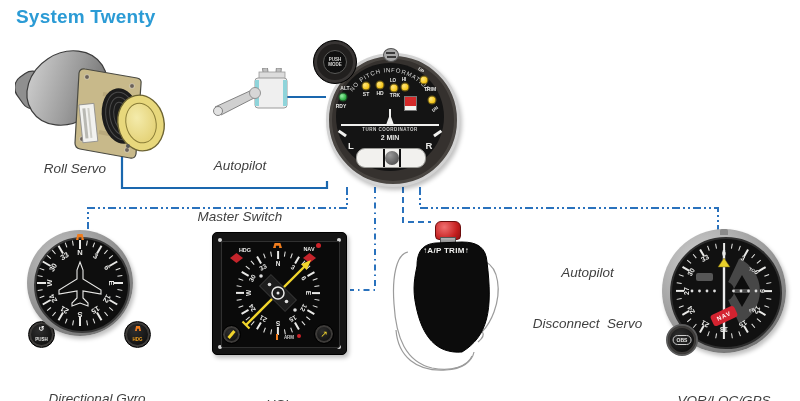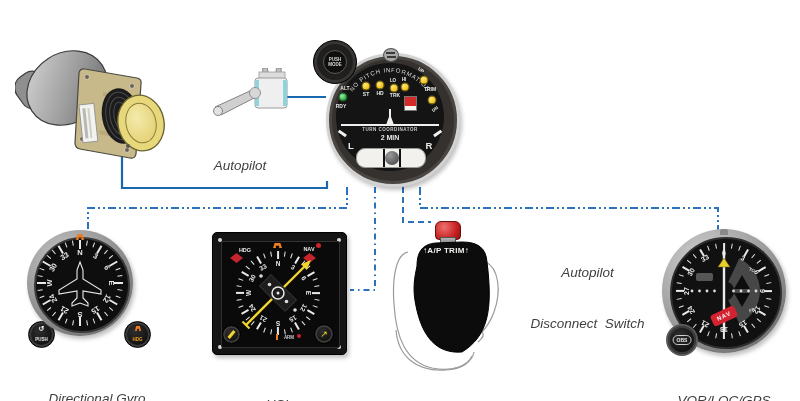--- a/index.html
+++ b/index.html
@@ -33,20 +33,21 @@
 
   <svg class="wires" width="800" height="401">
     <path d="M122,148 L122,188 L327,188 L327,181" fill="none" stroke="#1a67ae" stroke-width="2.2"></path>
     <path d="M287,97 L326,97" fill="none" stroke="#1a67ae" stroke-width="2.2"></path>
     <path d="M347,187 L347,208 L88,208 L88,229" fill="none" stroke="#2a72bd" stroke-width="2" stroke-dasharray="8 3 2 3 2 3"></path>
     <path d="M375,187 L375,290 L350,290" fill="none" stroke="#2a72bd" stroke-width="2" stroke-dasharray="6 4 1.5 4"></path>
     <path d="M403,187 L403,222 L431,222" fill="none" stroke="#2a72bd" stroke-width="2" stroke-dasharray="6 4"></path>
     <path d="M420,187 L420,208 L718,208 L718,230" fill="none" stroke="#2a72bd" stroke-width="2" stroke-dasharray="8 3 2 3 2 3"></path>
   </svg>
 
+  <div class="title">System Twenty</div>
 
   <svg class="abs comp" style="left:15px;top:42px;" width="175" height="135" viewBox="0 0 175 135">
     <defs>
       <linearGradient id="srvBody" x1="0" y1="0" x2="1" y2="1">
         <stop offset="0" stop-color="#d9d9d9"></stop>
           <stop offset="0.55" stop-color="#9b9b9b"></stop>
           <stop offset="1" stop-color="#5f5f5f"></stop>
       </linearGradient>
       <radialGradient id="capFace" cx="0.4" cy="0.35" r="0.9">
         <stop offset="0" stop-color="#f4ebab"></stop>
@@ -72,34 +73,36 @@
       <ellipse cx="106" cy="74" rx="15" ry="24" fill="none" stroke="#4a4a4a" stroke-width="1"></ellipse>
       <ellipse cx="106" cy="74" rx="11" ry="19" fill="none" stroke="#4a4a4a" stroke-width="1"></ellipse>
       <ellipse cx="106" cy="74" rx="7" ry="14" fill="none" stroke="#4a4a4a" stroke-width="1"></ellipse>
     </g>
     <g transform="rotate(-12 126 81)">
       <ellipse cx="126" cy="81" rx="23" ry="28" fill="#e8d87c" stroke="#6d6433" stroke-width="1.4"></ellipse>
       <ellipse cx="126" cy="81" rx="15" ry="20" fill="url(#capFace)" stroke="#8a7d37" stroke-width="1"></ellipse>
     </g>
     <circle cx="113" cy="104" r="2" fill="#555"></circle>
   </svg>
+  <div class="lbl" style="left:15px;top:160px;width:120px;">Roll Servo</div>
 
   <svg class="abs comp" style="left:205px;top:68px;" width="110" height="60" viewBox="0 0 110 60">
     <rect x="58" y="0" width="5" height="9" fill="#c0c0c0" stroke="#808080" stroke-width="0.8" transform="rotate(-8 60 4)"></rect>
     <rect x="71" y="0" width="5" height="9" fill="#c0c0c0" stroke="#808080" stroke-width="0.8" transform="rotate(6 73 4)"></rect>
     <rect x="54" y="4" width="26" height="8" fill="#dcdcdc" stroke="#9a9a9a" stroke-width="0.8"></rect>
     <rect x="50" y="10" width="32" height="30" rx="3" fill="#efefef" stroke="#9a9a9a" stroke-width="1"></rect>
     <rect x="50" y="12" width="4" height="26" fill="#8fd4da"></rect>
     <rect x="78" y="12" width="4" height="26" fill="#8fd4da"></rect>
     <polygon points="47,22 53,28 16,47 10,39" fill="#d0d0d0" stroke="#777" stroke-width="0.9"></polygon>
     <circle cx="13" cy="43" r="4.5" fill="#e2e2e2" stroke="#777" stroke-width="0.9"></circle>
     <circle cx="50" cy="25" r="5.5" fill="#d7d7d7" stroke="#8a8a8a" stroke-width="0.9"></circle>
   </svg>
   <div class="lbl" style="left:170px;top:123px;width:140px;">
     <span style="display:block;">Autopilot</span>
+    <span style="display:block;">Master Switch</span>
   </div>
 
   <div class="dial comp" style="left:326px;top:53px;width:128px;height:128px;
        background:#35312e;border:3px solid #d2d2d2;box-shadow:inset 0 0 0 3px #4a4642,2px 3px 4px rgba(0,0,0,.25);"></div>
 
   <div class="dial comp" style="left:313px;top:40px;width:42px;height:42px;background:#211f1e;border:1px solid #000;box-shadow:inset 0 0 0 3px #383534;">
     <div class="abs" style="left:50%;top:50%;width:22px;height:22px;border-radius:50%;background:#0f0f0f;border:1px solid #5a5a58;transform:translate(-50%,-50%);
          display:flex;align-items:center;justify-content:center;text-align:center;color:#d8d8d6;font-size:4.5px;font-weight:700;line-height:1.2;">PUSH MODE</div>
   </div>
 
@@ -324,21 +327,21 @@
   </svg>
   <div class="abs comp" style="left:435px;top:221px;width:24px;height:17px;border-radius:6px 6px 4px 4px;
        background:radial-gradient(circle at 35% 30%,#f07070,#c51f1f 65%,#8f1212);border:1px solid #6d0d0d;"></div>
   <div class="abs comp" style="left:440px;top:237px;width:14px;height:6px;background:linear-gradient(#b5b5b5,#7f7f7f);border:1px solid #555;"></div>
   <svg class="abs comp" style="left:405px;top:240px;" width="95" height="120" viewBox="0 0 95 120">
     <path d="M12,26 C12,10 19,4 31,3 L57,2 C73,2 81,8 82,22 C88,70 83,96 57,112 C31,114 17,96 11,66 C7,48 10,36 12,26 Z" fill="#0c0c0c" stroke="#000" stroke-width="1"></path>
   </svg>
   <div class="abs comp" style="left:414px;top:246px;width:64px;height:12px;text-align:center;color:#f2f2f0;font-size:8px;font-weight:700;letter-spacing:.3px;">↑A/P TRIM↑</div>
   <div class="lbl" style="left:505px;top:230px;width:165px;">
     <span style="display:block;">Autopilot</span>
-    <span style="display:block;">Disconnect  Switch</span>
+    <span style="display:block;">Disconnect  Servo</span>
   </div>
 
   <div class="dial comp" style="left:662px;top:229px;width:124px;height:124px;
        background:radial-gradient(circle at 35% 30%,#d6d6d6,#9a9a9a 55%,#4f4f4f);box-shadow:2px 3px 4px rgba(0,0,0,.25);"></div>
   <div class="dial comp" style="left:670px;top:237px;width:108px;height:108px;background:#111;border:2px solid #2f2f2f;"></div>
   <div class="abs comp" style="left:720px;top:229px;width:8px;height:6px;background:#8a8a8a;border-radius:2px 2px 0 0;"></div>
   <svg class="abs comp" style="left:670px;top:237px;" width="108" height="108" viewBox="0 0 108 108">
     <path d="M69.2,21.4 A36,36 0 0 1 69.2,86.6 L58.2,63.1 A10,10 0 0 0 58.2,44.9 Z" fill="#474747"></path>
     <polygon points="72,38 64,52 80,52" fill="#0d0d0d"></polygon>
     <polygon points="72,70 64,56 80,56" fill="#0d0d0d"></polygon>

